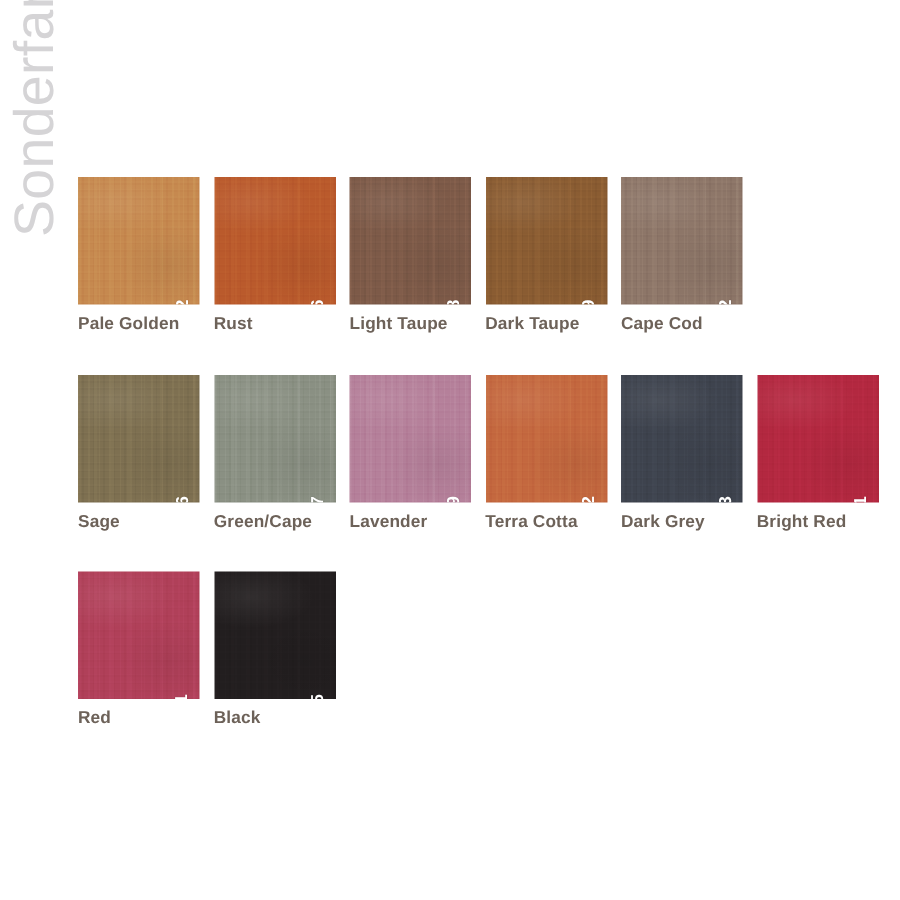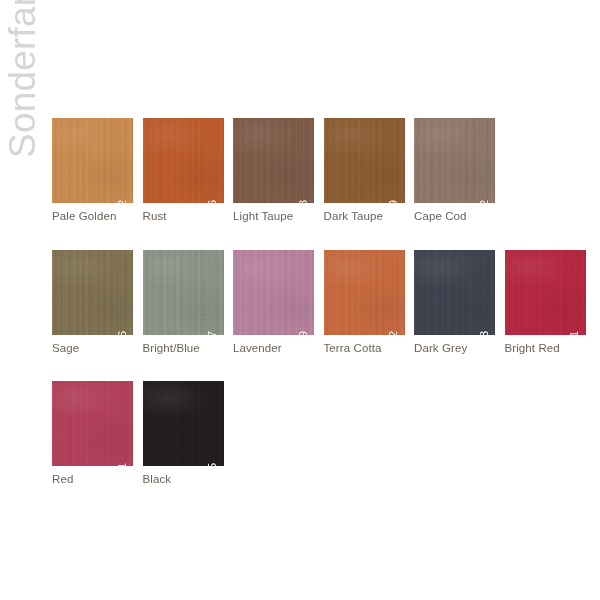--- a/index.html
+++ b/index.html
@@ -56,20 +56,21 @@
     top: 118px;
     width: 540px;
   }
   .row {
     display: flex;
     margin-bottom: 27px;
   }
   .cell {
     width: 81px;
     margin-right: 9.5px;
+    font-weight: bold;
   }
   .cell:last-child { margin-right: 0; }
 
   .chip {
     position: relative;
     width: 81px;
     height: 85px;
     overflow: hidden;
     
     background-repeat: repeat;
@@ -215,21 +216,21 @@
           <div class="chip-label">Sage</div>
         </div>
         <div class="cell">
           <div class="chip" style="background-color: rgb(138, 144, 131);">
             <div class="tex"></div>
             <div class="tex2"></div>
             <div class="chip-code">
               <span class="code-inner">C 47</span>
             </div>
           </div>
-          <div class="chip-label">Bright/Blue</div>
+          <div class="chip-label">Green/Cape</div>
         </div>
         <div class="cell">
           <div class="chip" style="background-color: rgb(181, 128, 154);">
             <div class="tex"></div>
             <div class="tex2"></div>
             <div class="chip-code">
               <span class="code-inner">C 49</span>
             </div>
           </div>
           <div class="chip-label">Lavender</div>

